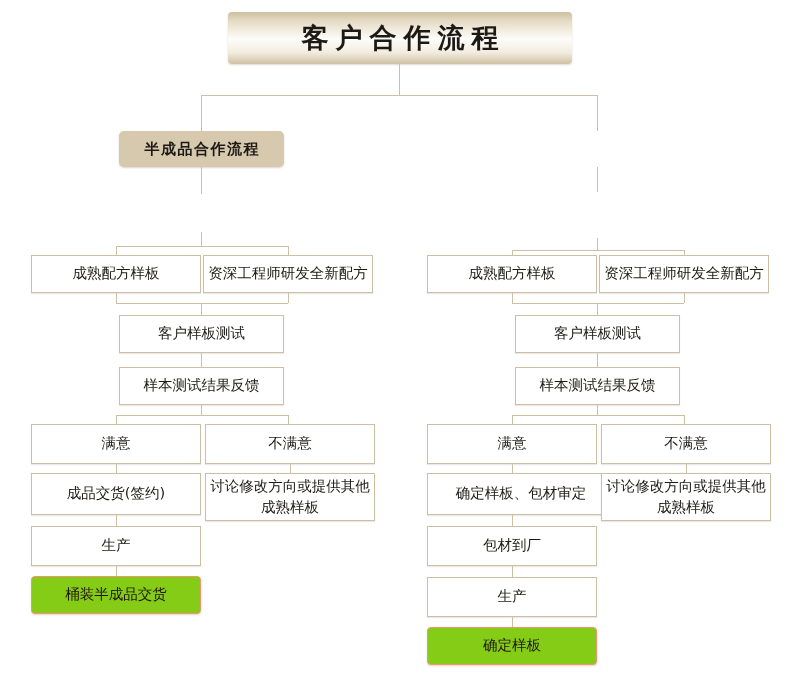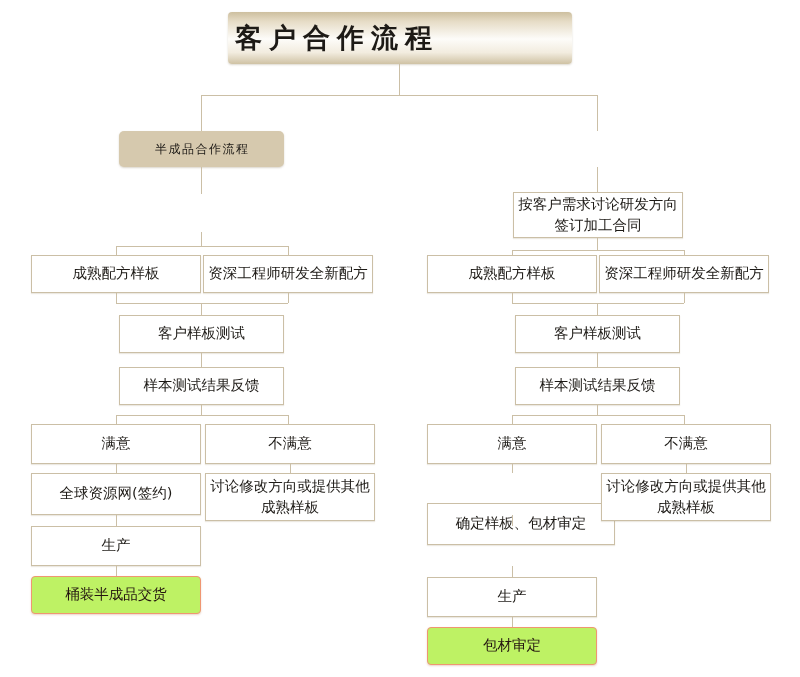--- a/index.html
+++ b/index.html
@@ -24,21 +24,21 @@
     background: #cbbfa6;
   }
   .ln.v { width: 1px; }
   .ln.h { height: 1px; }
 
   
   .title-banner {
     position: absolute;
     display: flex;
     align-items: center;
-    justify-content: flex-start;
+    justify-content: center;
     border-radius: 4px;
     background: linear-gradient(to bottom,
                 #cdbf9f 0%,
                 #e6dcc6 18%,
                 #fdfcf9 52%,
                 #f2ecdf 78%,
                 #cfc2a4 100%);
     box-shadow: 0 1px 2px rgba(140,125,95,0.30);
   }
   .title-banner span {
@@ -53,22 +53,22 @@
   .sect-head {
     position: absolute;
     display: flex;
     align-items: center;
     justify-content: center;
     border-radius: 5px;
     background: #d6c9ae;
     box-shadow: 0 1px 2px rgba(150,135,105,0.35);
   }
   .sect-head span {
-    font-size: 12px;
-    font-weight: normal;
+    font-size: 15px;
+    font-weight: bold;
     letter-spacing: 1.5px;
     color: #1d1a16;
     text-indent: 1.5px;
   }
 
   
   .node {
     position: absolute;
     display: flex;
     align-items: center;
@@ -81,21 +81,21 @@
   }
   .node span {
     font-size: 14.5px;
     line-height: 1.45;
     color: #1d1a16;
     padding: 0 4px;
   }
 
   
   .node.terminal {
-    background: #bef264;
+    background: #84cc16;
     border: 1px solid #ef9672;
     border-radius: 4px;
     box-shadow: 0 1px 2px rgba(190,120,85,0.32);
   }
   .node.terminal span { color: #241510; }
 
   
   .watermark {
     position: absolute;
     font-size: 28px;
@@ -166,45 +166,41 @@
     <span>满意</span>
   </div>
   <div class="node" style="left:205px; top:424px; width:170px; height:40px;">
     <span>不满意</span>
   </div>
 
   <div class="ln v" style="left:116px; top:464px; height:9px;"></div>
   <div class="ln v" style="left:290px; top:464px; height:9px;"></div>
 
   <div class="node" style="left:31px; top:473px; width:170px; height:42px;">
-    <span>全球资源网(签约)</span>
+    <span>成品交货(签约)</span>
   </div>
   <div class="node" style="left:205px; top:473px; width:170px; height:48px;">
     <span>讨论修改方向或提供其他成熟样板</span>
   </div>
 
   <div class="ln v" style="left:116px; top:515px; height:11px;"></div>
 
   <div class="node" style="left:31px; top:526px; width:170px; height:40px;">
     <span>生产</span>
   </div>
 
   <div class="ln v" style="left:116px; top:566px; height:10px;"></div>
 
   <div class="node terminal" style="left:31px; top:576px; width:170px; height:38px;">
     <span>桶装半成品交货</span>
   </div>
 
 
   <div class="ln v" style="left:597px; top:167px; height:25px;"></div>
 
-  <div class="node" style="left:513px; top:192px; width:170px; height:46px;">
-    <span style="white-space:pre-line;">按客户需求讨论研发方向
-签订加工合同</span>
-  </div>
 
   <div class="ln v" style="left:597px; top:238px; height:12px;"></div>
   <div class="ln h" style="left:512px; top:250px; width:172px;"></div>
   <div class="ln v" style="left:512px; top:250px; height:5px;"></div>
   <div class="ln v" style="left:684px; top:250px; height:5px;"></div>
 
   <div class="node" style="left:427px; top:255px; width:170px; height:38px;">
     <span>成熟配方样板</span>
   </div>
   <div class="node" style="left:599px; top:255px; width:170px; height:38px;">
@@ -234,36 +230,39 @@
   <div class="node" style="left:427px; top:424px; width:170px; height:40px;">
     <span>满意</span>
   </div>
   <div class="node" style="left:601px; top:424px; width:170px; height:40px;">
     <span>不满意</span>
   </div>
 
   <div class="ln v" style="left:512px; top:464px; height:9px;"></div>
   <div class="ln v" style="left:686px; top:464px; height:9px;"></div>
 
-  <div class="node" style="left:427px; top:473px; width:188px; height:42px;margin-top:30px;">
+  <div class="node" style="left:427px; top:473px; width:188px; height:42px;">
     <span>确定样板、包材审定</span>
   </div>
   <div class="node" style="left:601px; top:473px; width:170px; height:48px;">
     <span>讨论修改方向或提供其他成熟样板</span>
   </div>
 
   <div class="ln v" style="left:512px; top:515px; height:11px;"></div>
 
+  <div class="node" style="left:427px; top:526px; width:170px; height:40px;">
+    <span>包材到厂</span>
+  </div>
 
   <div class="ln v" style="left:512px; top:566px; height:11px;"></div>
 
   <div class="node" style="left:427px; top:577px; width:170px; height:40px;">
     <span>生产</span>
   </div>
 
   <div class="ln v" style="left:512px; top:617px; height:10px;"></div>
 
   <div class="node terminal" style="left:427px; top:627px; width:170px; height:38px;">
-    <span>包材审定</span>
+    <span>确定样板</span>
   </div>
 
 
 </div>
 
 </body></html>

